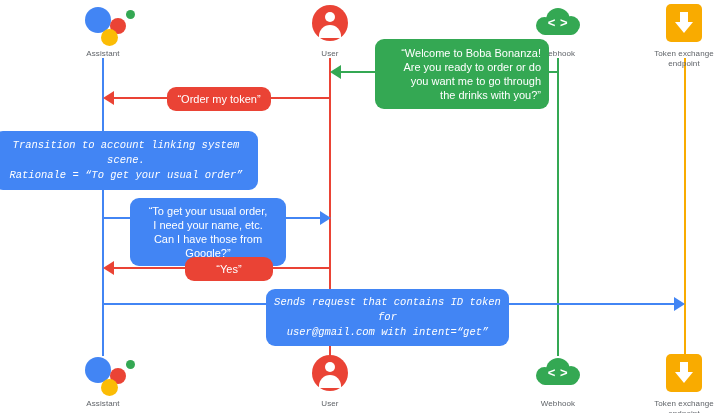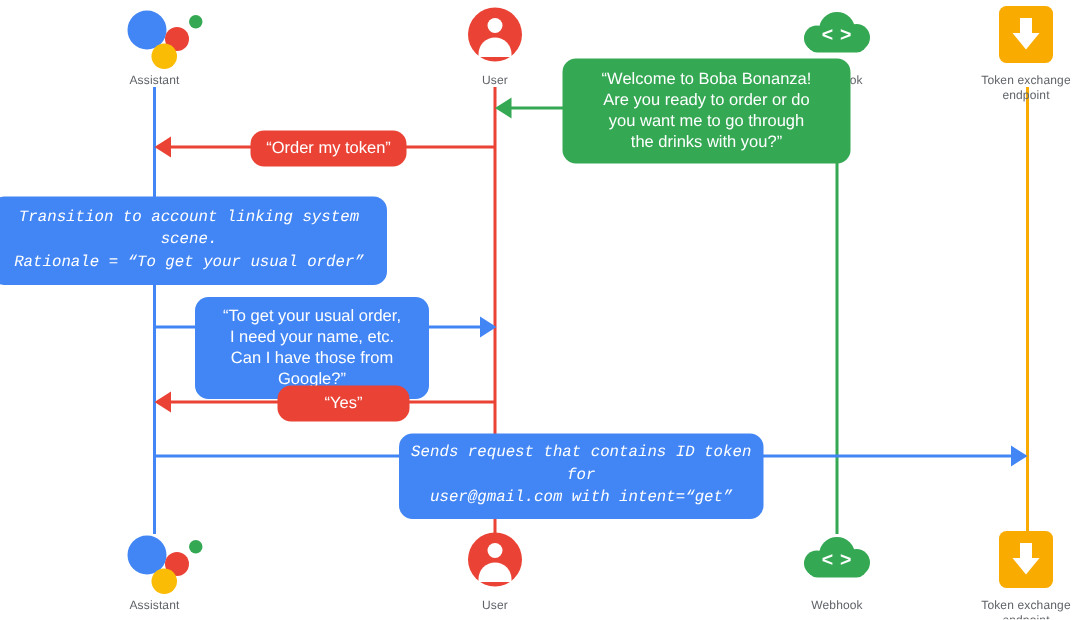--- a/index.html
+++ b/index.html
@@ -194,21 +194,21 @@
       <span class="token-box"></span>
       <span class="token-arrow-stem"></span>
       <span class="token-arrow-head"></span>
     </div>
     <div class="actor-label">Token exchange
 endpoint</div>
   </div>
 
   <div class="arrow-line" style="left:336px; top:71px; width:222px; background:#34A853;"></div>
   <div class="arrow-head left" style="left:330px; top:65px; border-right-color:#34A853;"></div>
-  <div class="bubble sans" style="left:375px; top:39px; width:192px; padding:7px 8px; background:#34A853;">“Welcome to Boba Bonanza!
+  <div class="bubble sans" style="left:375px; top:39px; width:174px; padding:7px 8px; background:#34A853;text-align:right;">“Welcome to Boba Bonanza!
 Are you ready to order or do
 you want me to go through
 the drinks with you?”</div>
 
   <div class="arrow-line" style="left:109px; top:97px; width:221px; background:#EA4335;"></div>
   <div class="arrow-head left" style="left:103px; top:91px; border-right-color:#EA4335;"></div>
   <div class="bubble sans" style="left:167px; top:87px; width:104px; padding:5px 6px; background:#EA4335;">“Order my token”</div>
 
   <div class="bubble mono" style="left:-6px; top:131px; width:264px; padding:7px 8px; background:#4285F4;">Transition to account linking system scene.
 Rationale = “To get your usual order”</div>

